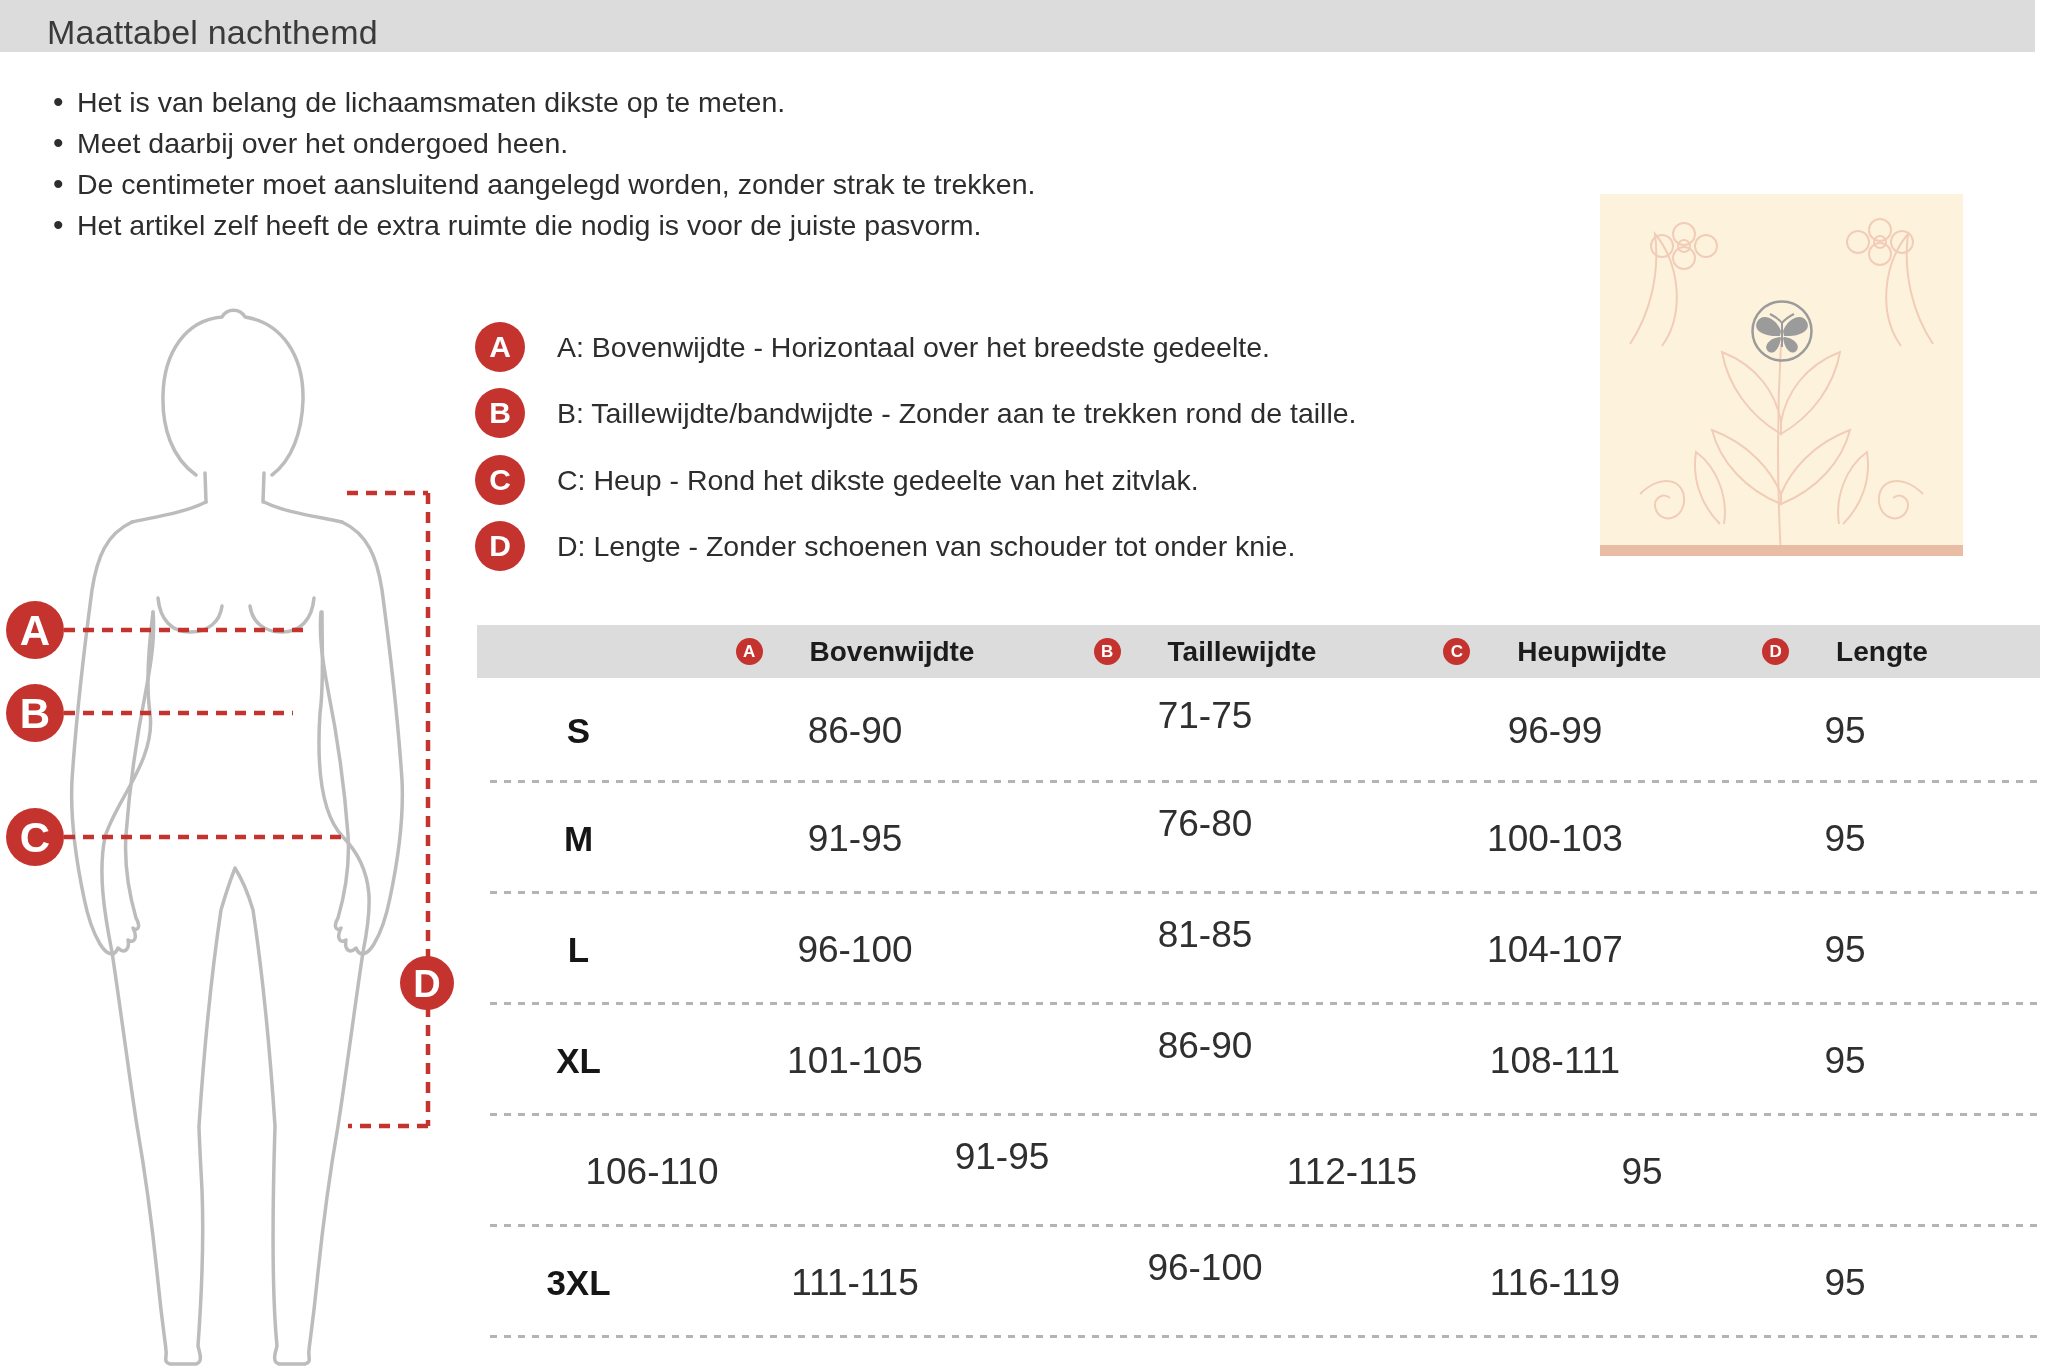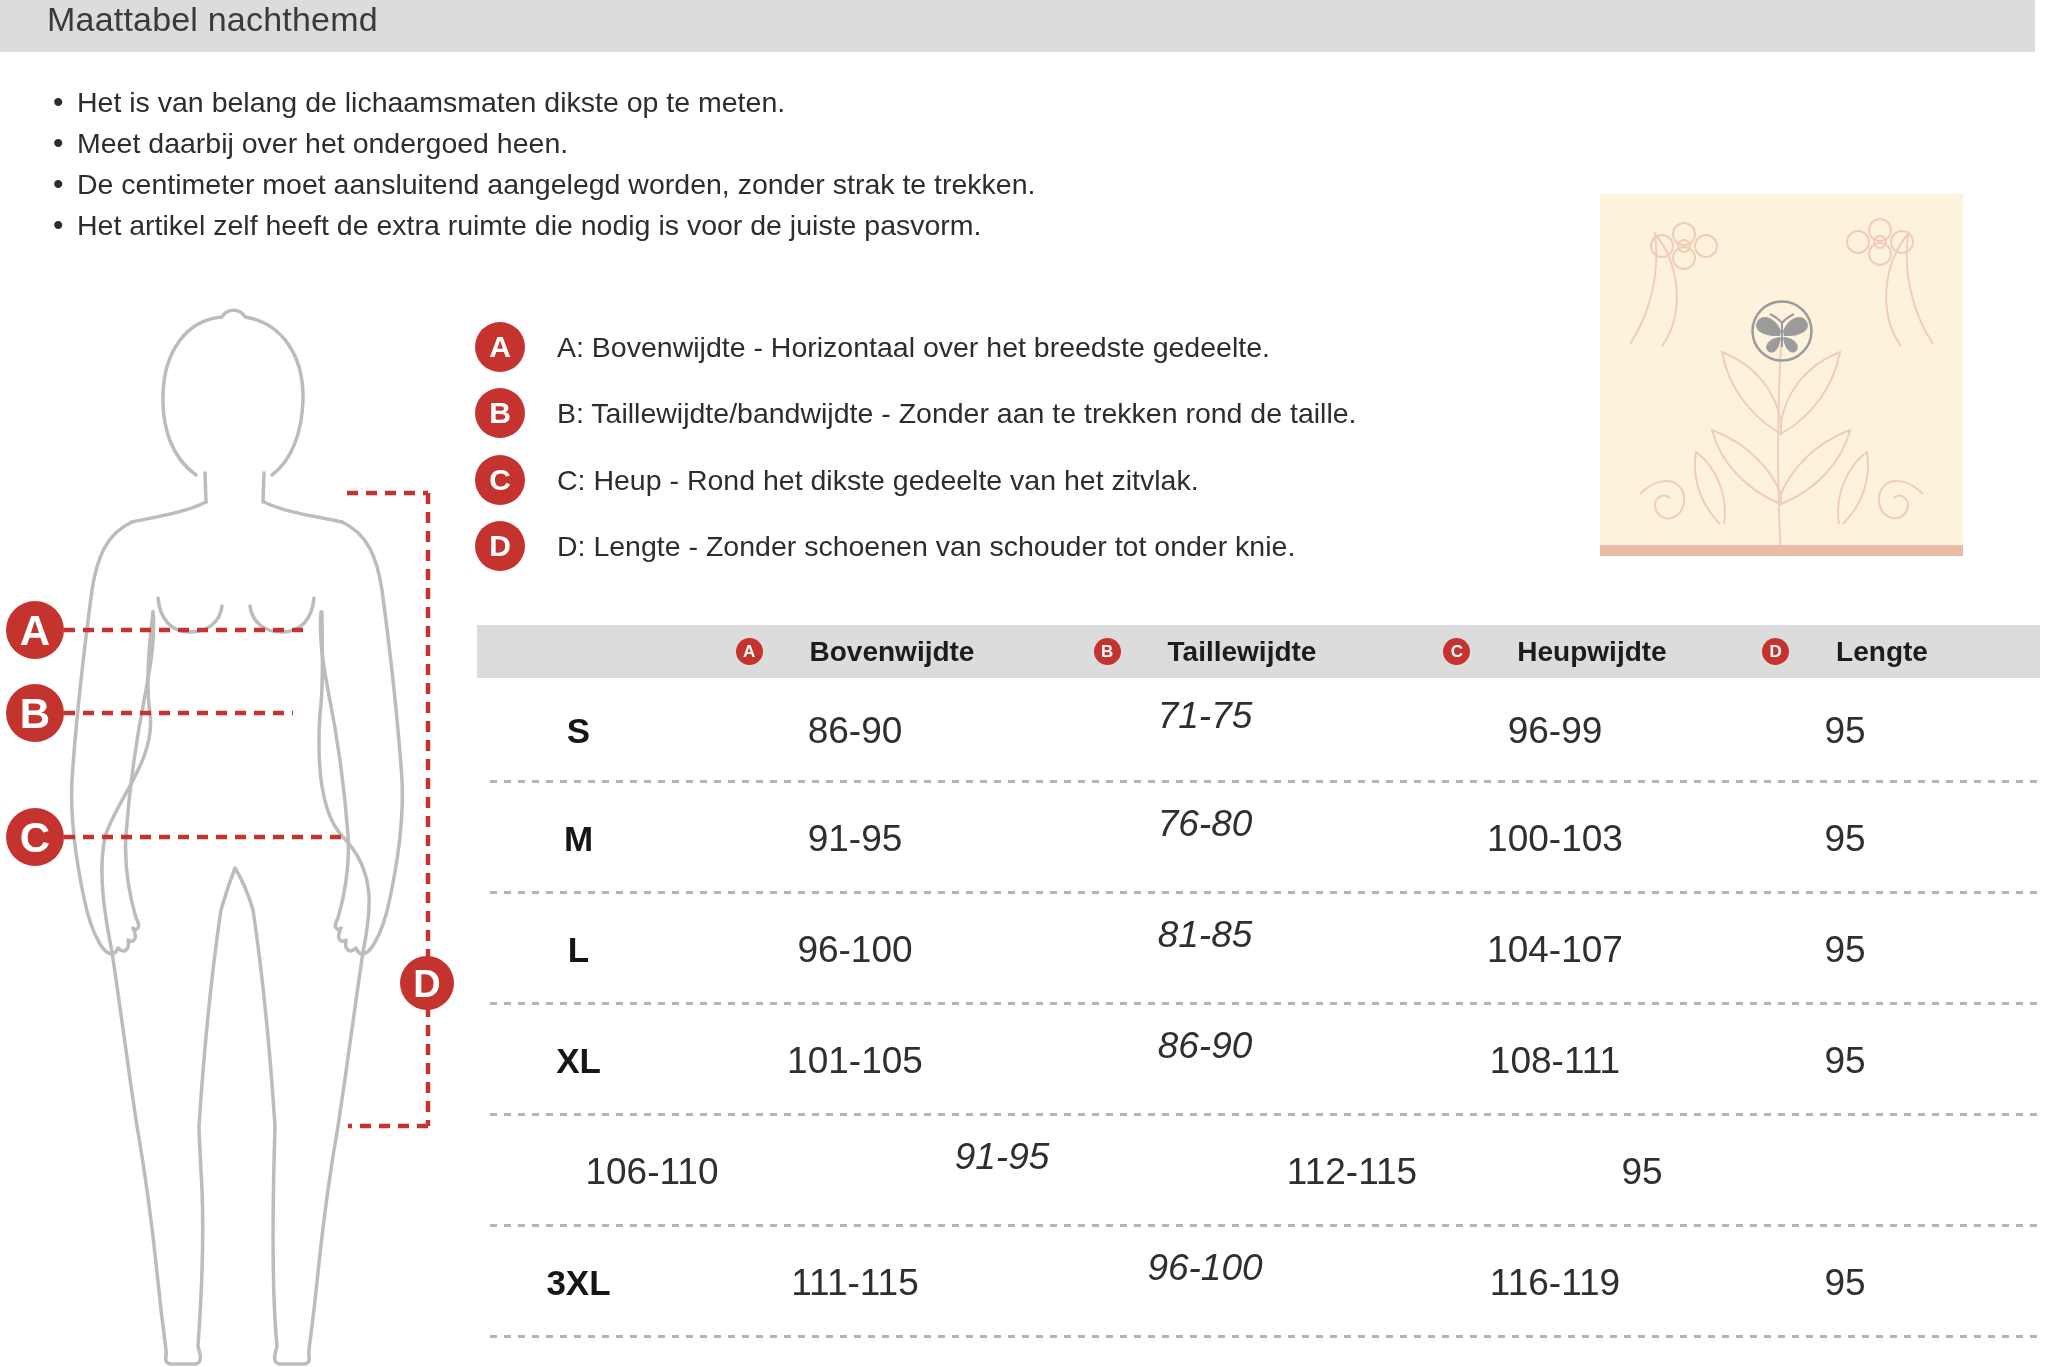--- a/index.html
+++ b/index.html
@@ -1,21 +1,21 @@
 <!DOCTYPE html>
 <html><head>
 <meta charset="utf-8">
 <style>
   html,body{margin:0;padding:0;background:#ffffff;}
   .stage{position:relative;width:2048px;height:1367px;background:#ffffff;overflow:hidden;
          font-family:"Liberation Sans","DejaVu Sans",sans-serif;color:#2d2d2d;}
 
   
   .titlebar{position:absolute;left:0;top:0;width:2035px;height:52px;background:#dcdcdc;
-            display:flex;align-items:flex-start;}
+            display:flex;align-items:flex-end;}
   .titlebar .t{font-size:34px;color:#3a3a3a;margin-left:47px;letter-spacing:.2px;}
 
   
   .bullets{position:absolute;left:53px;top:85px;}
   .bullets .line{display:flex;align-items:baseline;height:41px;font-size:28.5px;color:#2d2d2d;}
   .bullets .dot{width:24px;font-size:30px;color:#2d2d2d;}
 
   
   .legend-item{position:absolute;display:flex;align-items:center;height:50px;}
   .badge{width:50px;height:50px;border-radius:50%;background:#c5332f;color:#fff;
@@ -43,21 +43,21 @@
   .hcircle{width:27px;height:27px;border-radius:50%;background:#c5332f;color:#fff;
            display:flex;align-items:center;justify-content:center;
            font-size:17px;font-weight:bold;margin-right:9px;flex:0 0 auto;}
   .hlabel{font-size:28px;font-weight:bold;color:#1c1c1c;white-space:nowrap;margin-left:38px;}
   .trow{display:flex;height:111px;position:relative;}
   .trow.first{height:105px;}
   .trow::after{content:"";position:absolute;left:13px;right:0;bottom:0;height:3px;
     background:repeating-linear-gradient(90deg,#b4b4b4 0 7px,transparent 7px 14px);}
   .size-label{font-size:35px;font-weight:bold;color:#161616;}
   .val{font-size:37px;color:#2f2f2f;}
-  .raised{transform:translateY(-15px);font-style:italic;}
+  .raised{transform:translateY(-15px);}
 
   
   .figure-wrap{position:absolute;left:0;top:290px;}
   .outline{stroke:#bcbcbc;stroke-width:3.5;fill:none;stroke-linecap:round;stroke-linejoin:round;}
   .meas{stroke:#c5332f;stroke-width:4.5;fill:none;stroke-dasharray:11 8;}
   .mcirc{fill:#c5332f;}
   .mletter{fill:#ffffff;font-family:"Liberation Sans","DejaVu Sans",sans-serif;
            font-weight:bold;font-size:42px;text-anchor:middle;}
   .pat{stroke:#f0c6b2;stroke-width:2;fill:none;opacity:.85;}
 </style>

